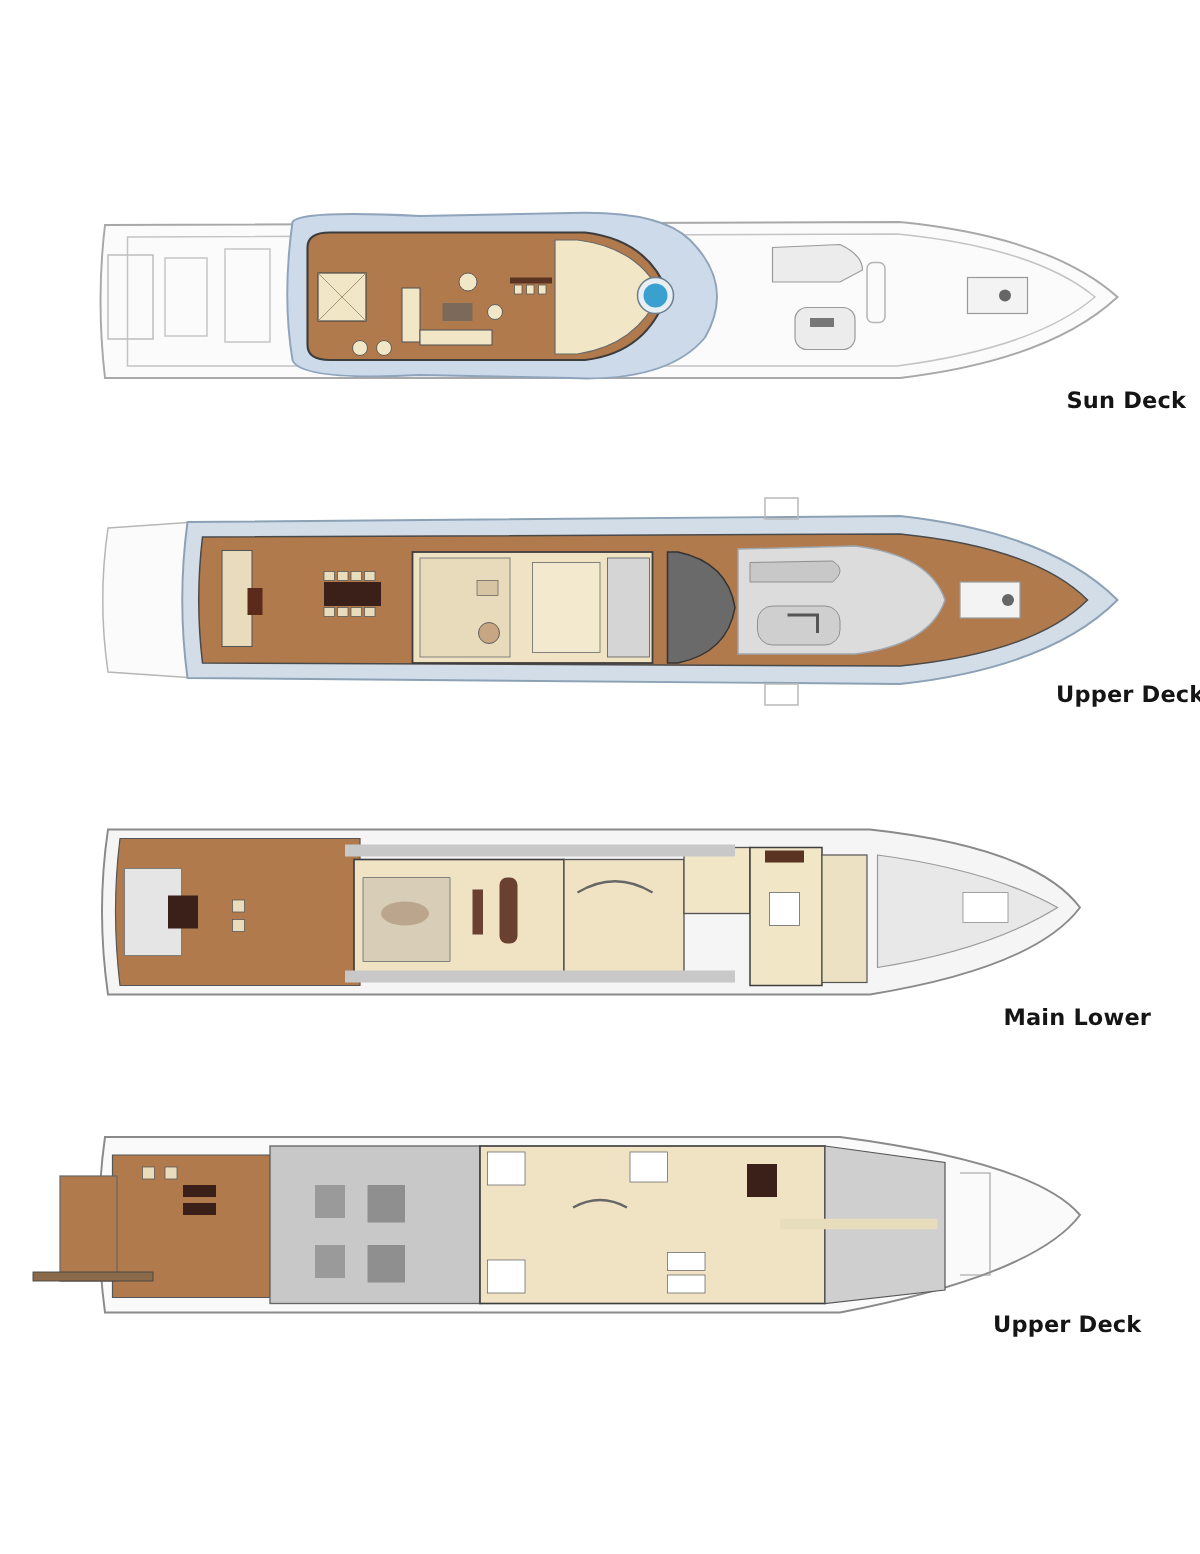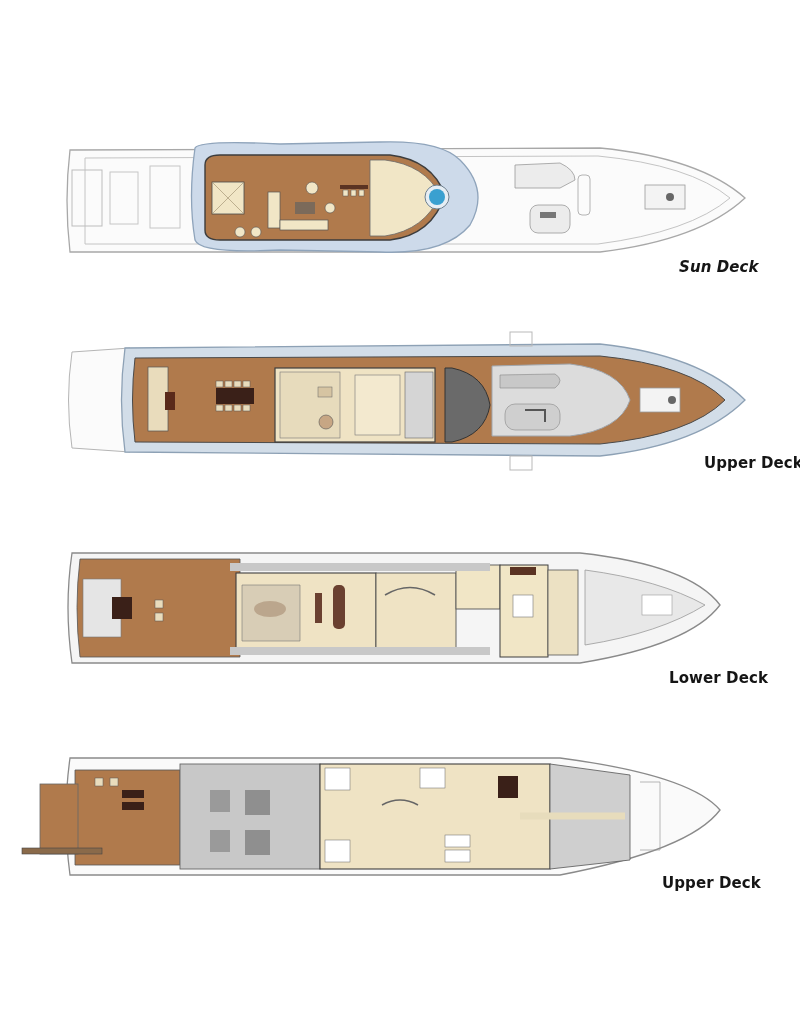--- a/index.html
+++ b/index.html
@@ -48,21 +48,21 @@
     <rect x="359" y="60" width="5" height="6" fill="#f1e6c6" stroke="#555" stroke-width="0.5"></rect>
 
     <path d="M515 35 L560 33 Q575 40 575 50 L560 58 L515 58 Z" fill="#ececec" stroke="#9a9a9a" stroke-width="0.8"></path>
     <rect x="530" y="75" width="40" height="28" rx="8" fill="#ececec" stroke="#9a9a9a" stroke-width="0.8"></rect>
     <rect x="540" y="82" width="16" height="6" fill="#777"></rect>
     <rect x="578" y="45" width="12" height="40" rx="4" fill="none" stroke="#b4b4b4"></rect>
 
     <rect x="645" y="55" width="40" height="24" fill="#f3f3f3" stroke="#9a9a9a" stroke-width="0.8"></rect>
     <circle cx="670" cy="67" r="4" fill="#666"></circle>
   </svg>
-  <div class="deck-label" style="left:679px;top:128px;font-style:italic;">Sun Deck</div>
+  <div class="deck-label" style="left:711px;top:128px;">Sun Deck</div>
 </div>
 
 <div class="deck" style="top:330px;height:170px;">
   <svg width="800" height="170" viewBox="0 0 800 170">
 
     <path d="M72 22 L130 18 L130 122 L72 118 Q65 70 72 22 Z" fill="#fbfbfb" stroke="#b5b5b5"></path>
 
     <path d="M125 18 L600 14 Q700 25 745 70 Q700 115 600 126 L125 122 Q118 70 125 18 Z" fill="#d2dde8" stroke="#8da1b5" stroke-width="1.3"></path>
 
     <path d="M135 28 L600 26 Q690 35 725 70 Q690 105 600 114 L135 112 Q130 70 135 28 Z" fill="#b07a4c" stroke="#4a4a4a" stroke-width="1"></path>
@@ -130,21 +130,21 @@
     <rect x="513" y="50" width="20" height="22" fill="#ffffff" stroke="#777" stroke-width="0.6"></rect>
     <rect x="548" y="25" width="30" height="85" fill="#ece1c3" stroke="#555" stroke-width="0.8"></rect>
     <rect x="510" y="22" width="26" height="8" fill="#5a3322"></rect>
 
     <rect x="230" y="102" width="260" height="8" fill="#c8c8c8"></rect>
     <rect x="230" y="18" width="260" height="8" fill="#c8c8c8"></rect>
 
     <path d="M585 25 Q660 35 705 60 Q660 88 585 100 Z" fill="#e8e8e8" stroke="#999" stroke-width="0.8"></path>
     <rect x="642" y="50" width="30" height="20" fill="#ffffff" stroke="#999" stroke-width="0.6"></rect>
   </svg>
-  <div class="deck-label" style="left:669px;top:124px;">Lower Deck</div>
+  <div class="deck-label" style="left:669px;top:124px;">Main Lower</div>
 </div>
 
 <div class="deck" style="top:750px;height:160px;">
   <svg width="800" height="160" viewBox="0 0 800 160">
 
     <path d="M70 8 L560 8 Q690 25 720 60 Q690 100 560 125 L70 125 Q62 65 70 8 Z" fill="#fafafa" stroke="#8a8a8a" stroke-width="1.3"></path>
 
     <path d="M75 20 L180 20 L180 115 L75 115 Z" fill="#b07a4c" stroke="#555" stroke-width="0.8"></path>
     <rect x="40" y="34" width="38" height="70" fill="#b07a4c" stroke="#666" stroke-width="0.8"></rect>
     <rect x="22" y="98" width="80" height="6" fill="#8a6a4a" stroke="#444" stroke-width="0.6"></rect>

